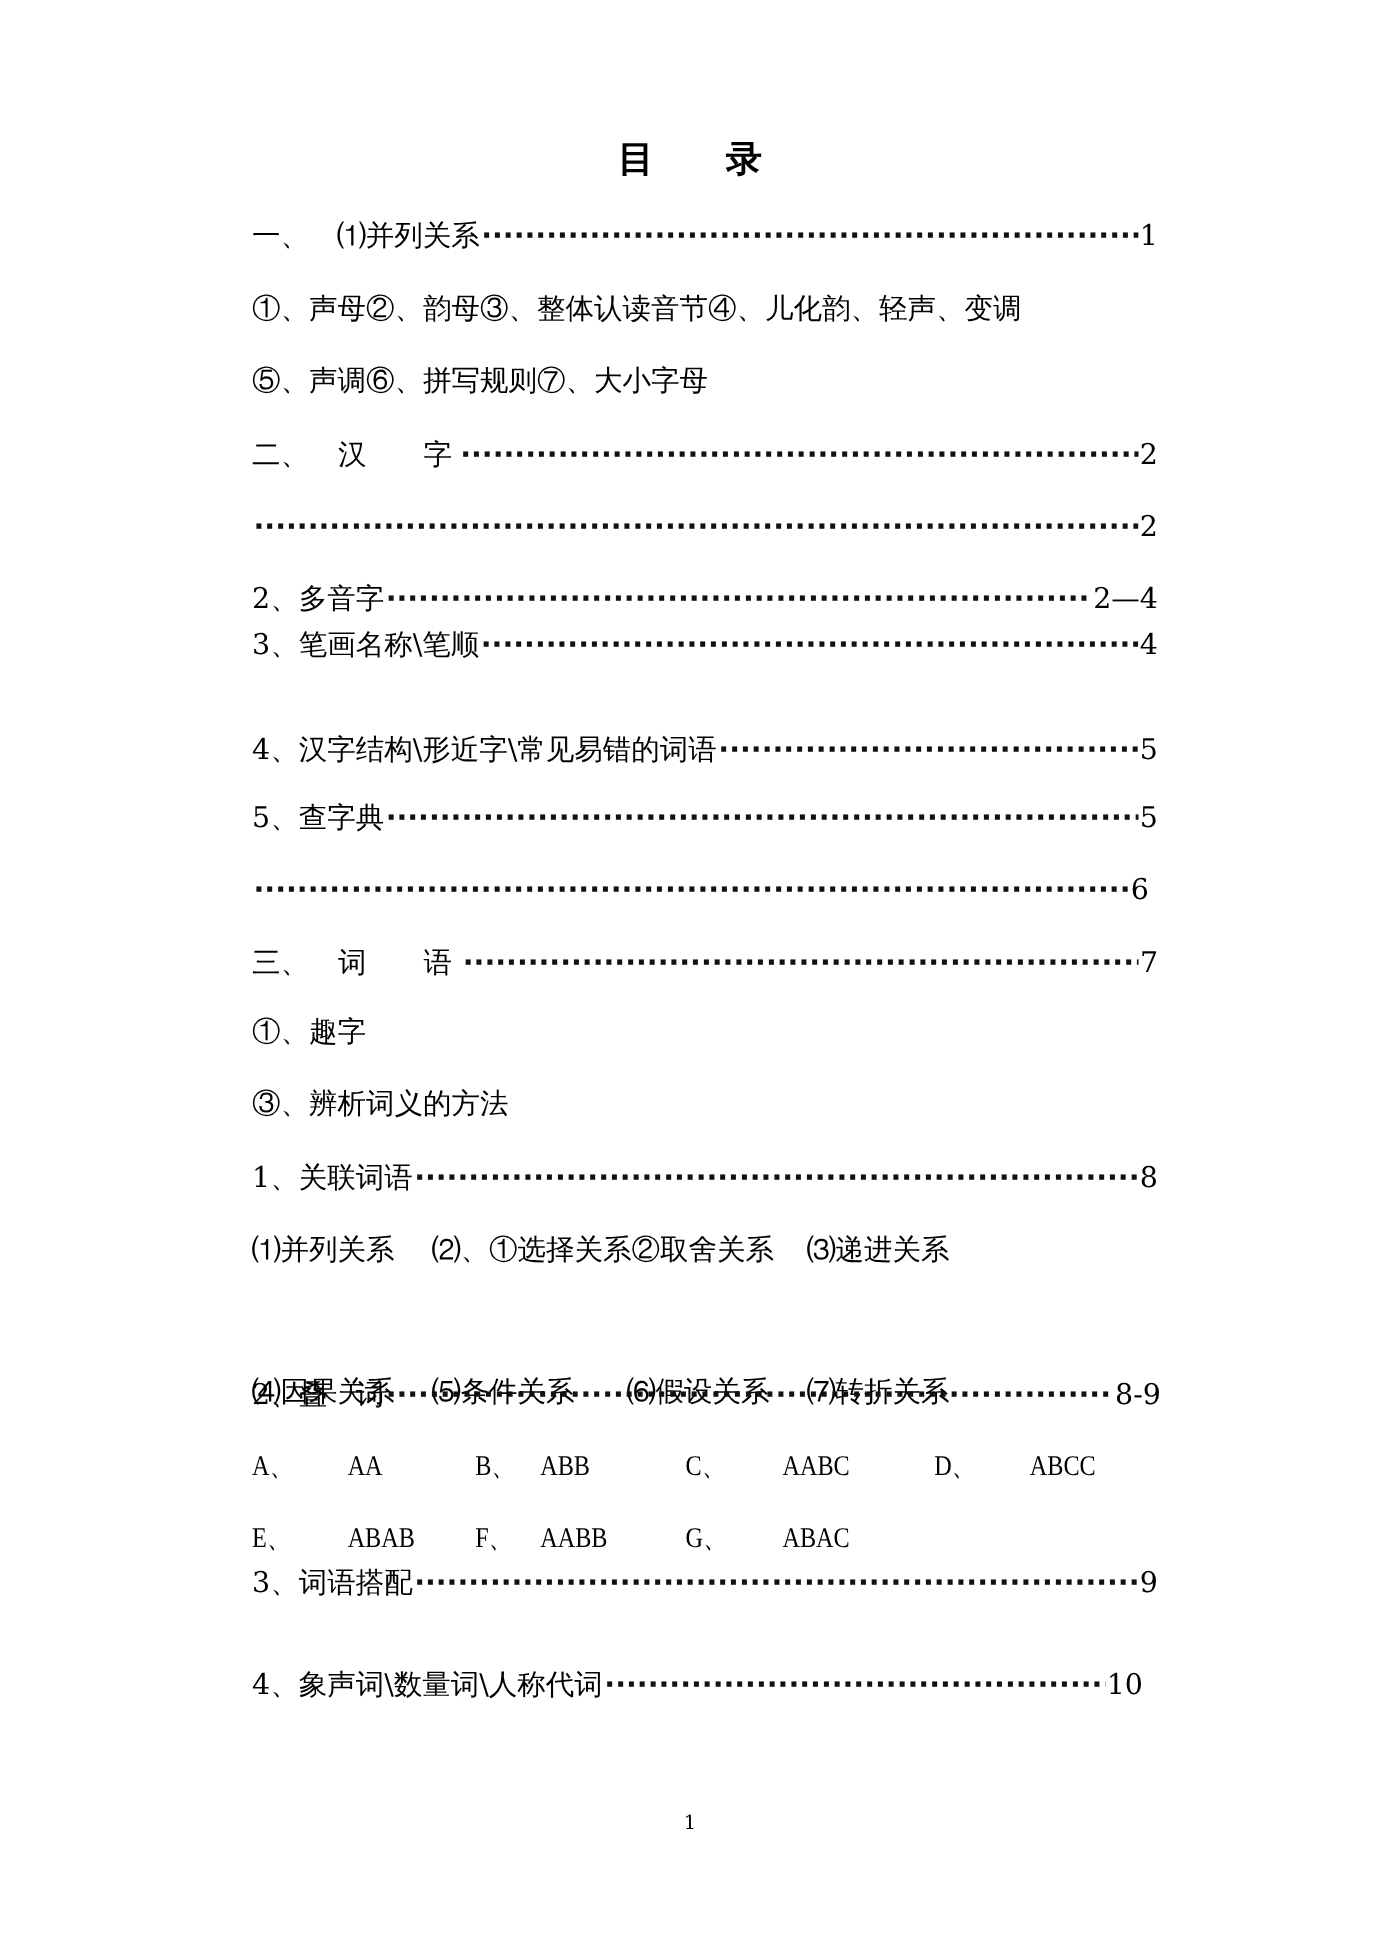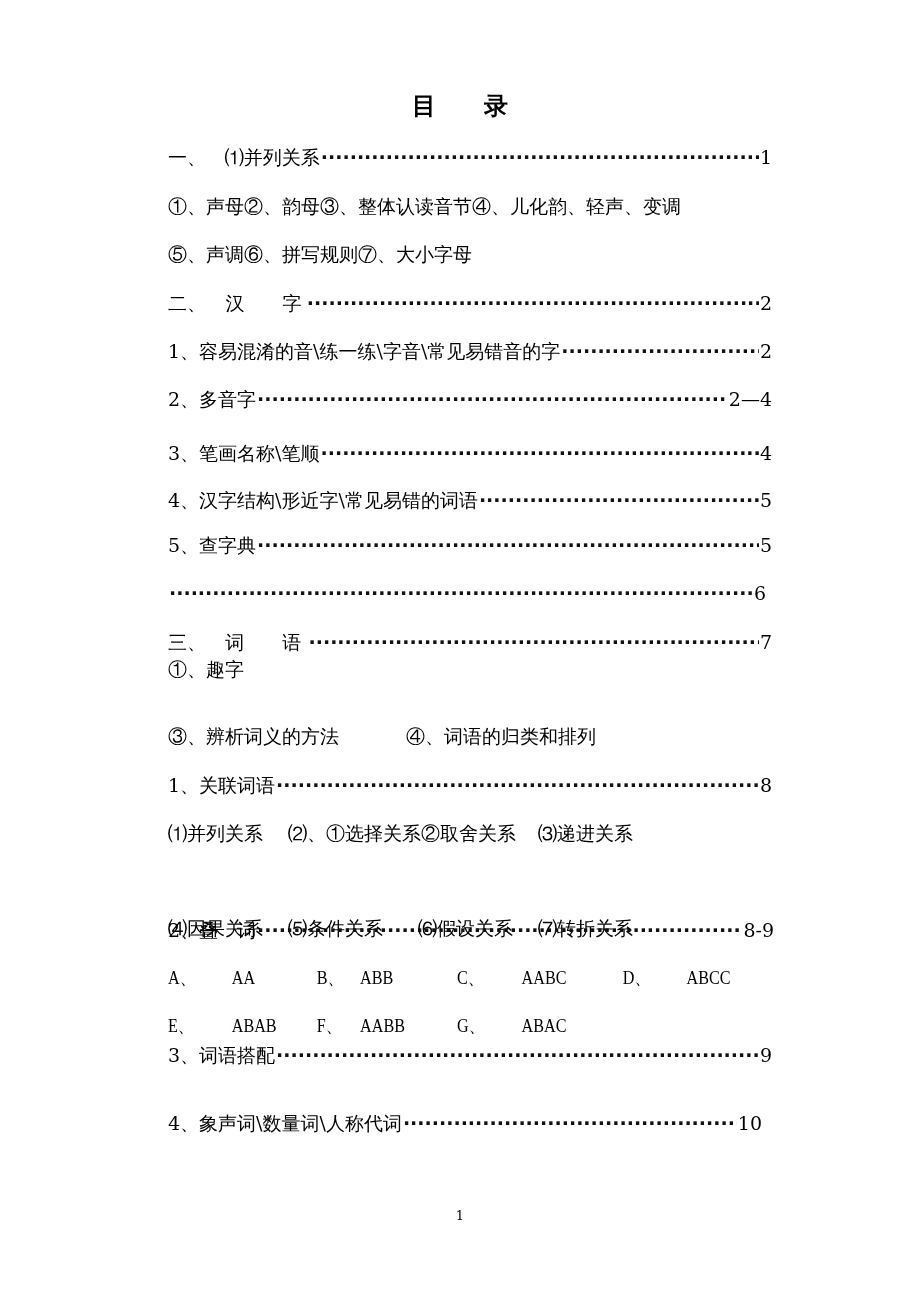--- a/index.html
+++ b/index.html
@@ -66,30 +66,29 @@
 
 <div class="line" style="top:288px">
   <span class="label">二、</span>
   <span class="sp" style="width:44px"></span>
   <span class="label">汉　　字</span>
   <span class="sp" style="width:10px"></span>
   <span class="dots"></span>
   <span class="page">2</span>
 </div>
 <div class="line" style="top:336px">
-  <span class="label">1、容易混淆的音\练一练\字音\常见易错音的字</span>
   <span class="dots"></span>
   <span class="page">2</span>
 </div>
 <div class="line" style="top:384px">
   <span class="label">2、多音字</span>
   <span class="dots"></span>
   <span class="page">2—4</span>
 </div>
-<div class="line" style="top:438px">
+<div class="line" style="top:415px">
   <span class="label">3、笔画名称\笔顺</span>
   <span class="dots"></span>
   <span class="page">4</span>
 </div>
 <div class="line" style="top:485px">
   <span class="label">4、汉字结构\形近字\常见易错的词语 </span>
   <span class="dots"></span>
   <span class="page">5</span>
 </div>
 <div class="line" style="top:530px">
@@ -104,26 +103,25 @@
 
 <div class="line" style="top:627px">
   <span class="label">三、</span>
   <span class="sp" style="width:44px"></span>
   <span class="label">词　　语 </span>
   <span class="sp" style="width:14px"></span>
   <span class="dots"></span>
   <span class="page">7</span>
 </div>
 
-<div class="row" style="top:654px; width:604px">
+<div class="row" style="top:673px; width:604px">
   <span class="cell" style="left:0">①、趣字</span>
 </div>
 <div class="row" style="top:721px; width:604px">
   <span class="cell" style="left:0">③、辨析词义的方法</span>
-  <span class="cell" style="left:238px">④、词语的归类和排列</span>
 </div>
 
 <div class="line" style="top:770px">
   <span class="label">1、关联词语 </span>
   <span class="dots"></span>
   <span class="page">8</span>
 </div>
 
 <div class="row" style="top:818px; width:604px">
   <span class="cell" style="left:0">⑴并列关系</span>

